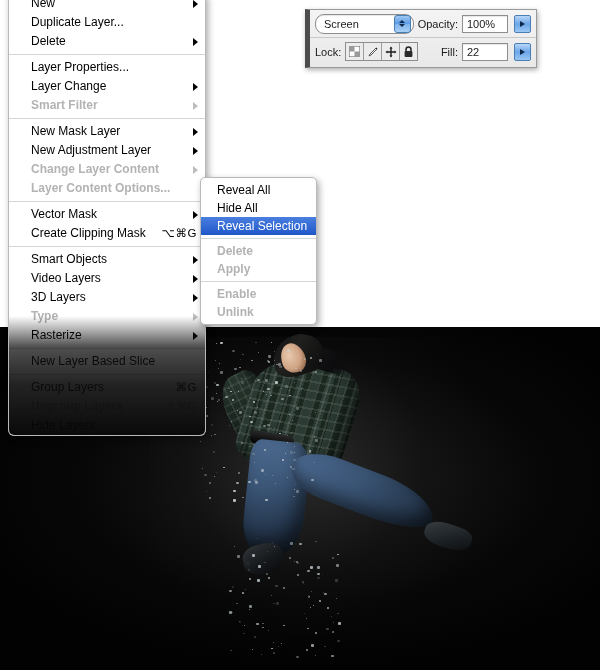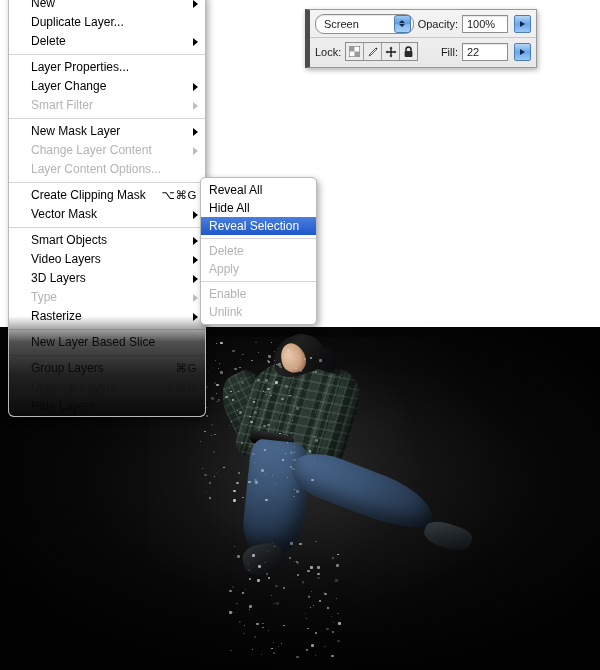--- a/index.html
+++ b/index.html
@@ -131,40 +131,40 @@
     padding:0 8px 0 22px;white-space:nowrap;
     display:flex;align-items:center;
   }
   .mi .lbl{flex:0 0 auto;}
   .mi .sc{margin-left:auto;padding-left:14px;font-size:11.5px;letter-spacing:.5px;}
   .mi .arrow{
     position:absolute;right:7px;top:50%;transform:translateY(-50%);
     width:0;height:0;border-left:5px solid #000;
     border-top:4px solid transparent;border-bottom:4px solid transparent;
   }
-  .mi.dis{color:#b3b3b3;}
+  .mi.dis{color:#b3b3b3;font-weight:bold;}
   .mi.dis .arrow{border-left-color:#bdbdbd;}
   .mi.sel{background:linear-gradient(180deg,#4a7fe0 0%,#1f57c8 100%);color:#fff;}
   .mi.sel .arrow{border-left-color:#fff;}
   .msep{height:1px;margin:3px 0;background:#d4d4d4;}
 
   
   .menu .fade-mask{
     position:absolute;left:0;right:0;top:322px;bottom:0;pointer-events:none;
     background:linear-gradient(180deg, rgba(10,10,10,0) 0%, rgba(12,12,12,.72) 26%, rgba(10,10,10,.90) 58%, rgba(6,6,6,.985) 100%);
   }
 
   
   .submenu{
     position:absolute;left:200px;top:177px;width:115px;
     background:#fff;border:1px solid #b9b9b9;border-radius:5px;
     box-shadow:2px 3px 7px rgba(0,0,0,.35);
     font-size:12px;color:#000;padding:3px 0;
   }
-  .submenu .mi{padding-left:8px;height:18px;line-height:18px;}
+  .submenu .mi{padding-left:16px;height:18px;line-height:18px;}
 
   
   .panel{
     position:absolute;left:305px;top:9px;width:226px;height:57px;
     background:linear-gradient(180deg,#f4f4f4 0%,#e8e8e8 100%);
     border:1px solid #9a9a9a;
     border-left:5px solid #4c4c4c;
     box-shadow:1px 2px 5px rgba(0,0,0,.32);
     display:flex;flex-direction:column;
     font-size:11px;color:#1a1a1a;
@@ -562,36 +562,40 @@
     </div>
     <div class="mi dis">
       <span class="lbl">Smart Filter</span>
       <span class="arrow"></span>
     </div>
     <div class="msep"></div>
     <div class="mi">
       <span class="lbl">New Mask Layer</span>
       <span class="arrow"></span>
     </div>
+    <div class="mi">
+      <span class="lbl">New Adjustment Layer</span>
+      <span class="arrow"></span>
+    </div>
     <div class="mi dis">
       <span class="lbl">Change Layer Content</span>
       <span class="arrow"></span>
     </div>
     <div class="mi dis">
       <span class="lbl">Layer Content Options...</span>
     </div>
     <div class="msep"></div>
+    <div class="mi">
+      <span class="lbl">Vector Mask</span>
+      <span class="arrow"></span>
+    </div>
     <div class="mi">
       <span class="lbl">Create Clipping Mask</span>
       <span class="sc">⌥⌘G</span>
     </div>
-    <div class="mi">
-      <span class="lbl">Vector Mask</span>
-      <span class="arrow"></span>
-    </div>
     <div class="msep"></div>
     <div class="mi">
       <span class="lbl">Smart Objects</span>
       <span class="arrow"></span>
     </div>
     <div class="mi">
       <span class="lbl">Video Layers</span>
       <span class="arrow"></span>
     </div>
     <div class="mi">

